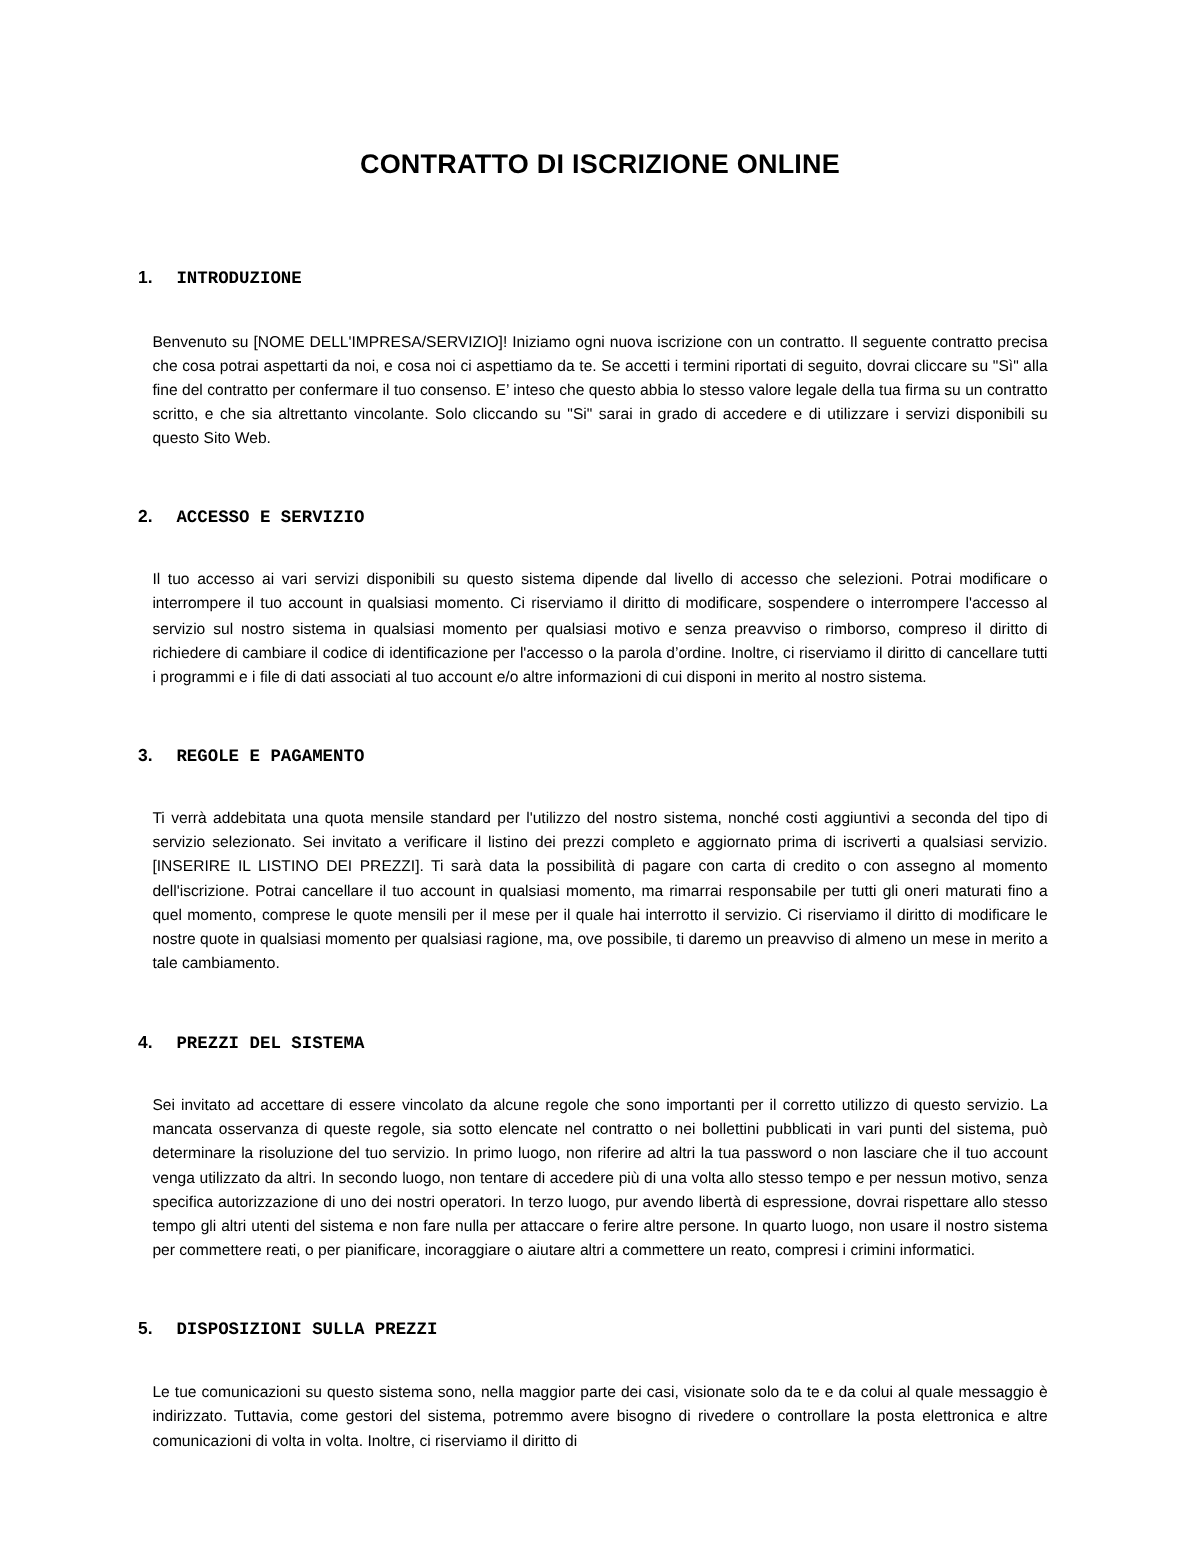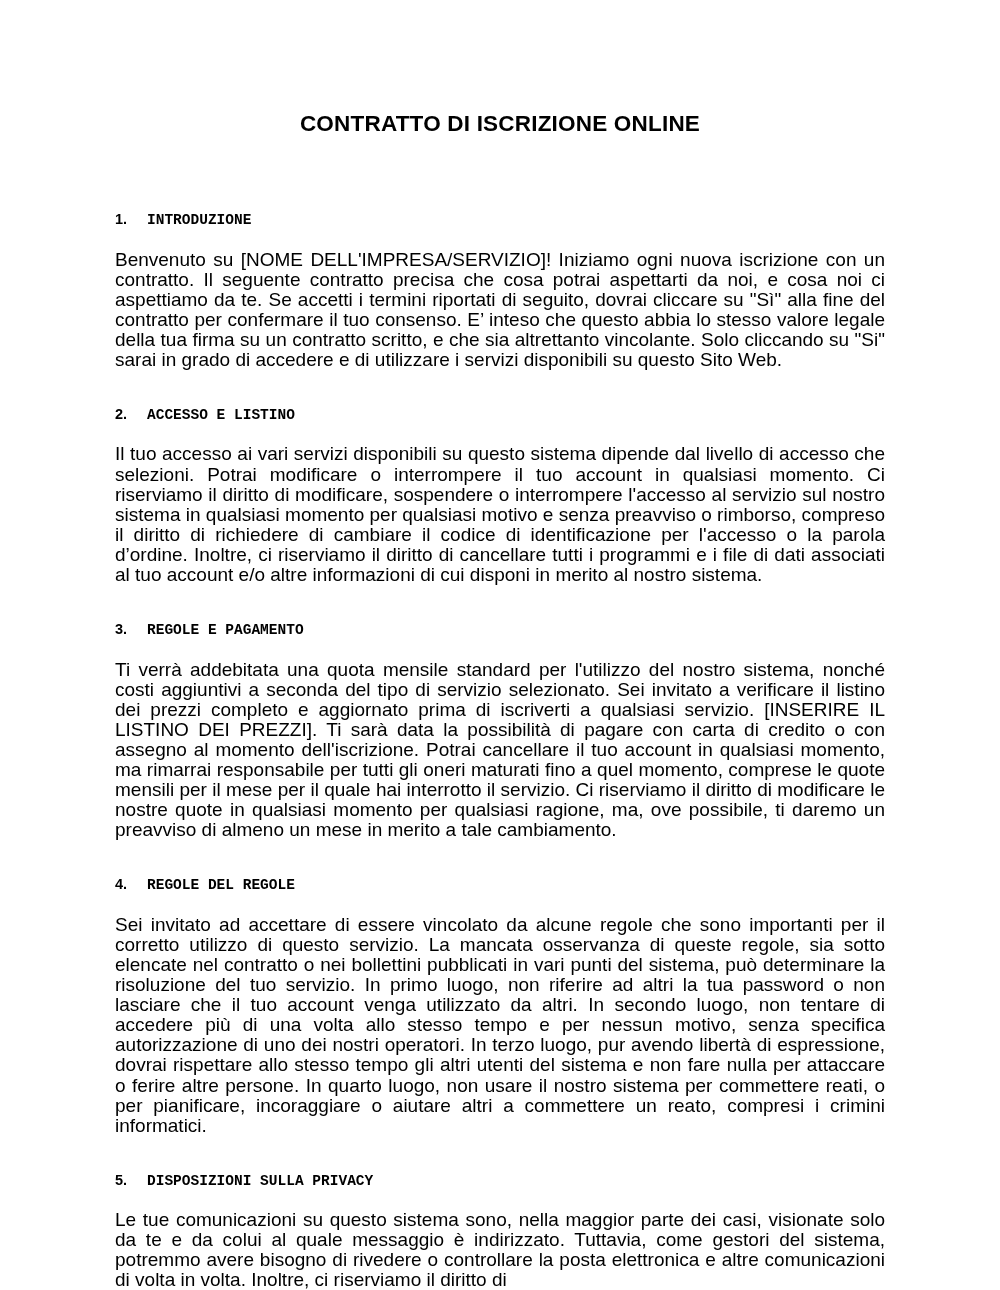--- a/index.html
+++ b/index.html
@@ -18,21 +18,21 @@
     box-sizing: border-box;
     overflow: hidden;
     font-family: "Liberation Sans", "DejaVu Sans", sans-serif;
     color: #000000;
     -webkit-font-smoothing: antialiased;
   }
 
   .content {
     position: absolute;
     left: 115px;
-    top: 0;
+    top: 13px;
     width: 770px;
   }
 
   .doc-title {
     font-size: 22.5px;
     font-weight: bold;
     text-align: center;
     letter-spacing: 0.2px;
     margin: 0;
     padding-top: 110px;
@@ -58,25 +58,25 @@
     width: 32px;
     flex: 0 0 32px;
   }
 
   .section-heading .htext {
     display: inline-block;
     font-family: Liberation Mono, monospace;
   }
 
   .body-text {
-    font-size: 19px;
+    font-size: 13px;
     line-height: 20.1px;
     text-align: justify;
     text-justify: inter-word;
-    margin: 0;
+    margin: 12px;
     hyphens: none;
   }
 
   
   .gap-title-to-s1 { height: 73px; }
   .gap-heading-to-body { height: 20px; }
   .gap-body-to-heading { height: 36px; }
 </style>
 </head>
 <body>
@@ -95,21 +95,21 @@
       </div>
       <div class="gap-heading-to-body"></div>
       <p class="body-text">Benvenuto su [NOME DELL'IMPRESA/SERVIZIO]! Iniziamo ogni nuova iscrizione con un contratto. Il seguente contratto precisa che cosa potrai aspettarti da noi, e cosa noi ci aspettiamo da te. Se accetti i termini riportati di seguito, dovrai cliccare su "Sì" alla fine del contratto per confermare il tuo consenso. E’ inteso che questo abbia lo stesso valore legale della tua firma su un contratto scritto, e che sia altrettanto vincolante. Solo cliccando su "Si" sarai in grado di accedere e di utilizzare i servizi disponibili su questo Sito Web.</p>
     </div>
 
     <div class="gap-body-to-heading"></div>
 
     <div class="section">
       <div class="section-heading">
         <span class="num">2.</span>
-        <span class="htext">ACCESSO E LISTINO</span>
+        <span class="htext">ACCESSO E SERVIZIO</span>
       </div>
       <div class="gap-heading-to-body"></div>
       <p class="body-text">Il tuo accesso ai vari servizi disponibili su questo sistema dipende dal livello di accesso che selezioni. Potrai modificare o interrompere il tuo account in qualsiasi momento. Ci riserviamo il diritto di modificare, sospendere o interrompere l'accesso al servizio sul nostro sistema in qualsiasi momento per qualsiasi motivo e senza preavviso o rimborso, compreso il diritto di richiedere di cambiare il codice di identificazione per l'accesso o la parola d’ordine. Inoltre, ci riserviamo il diritto di cancellare tutti i programmi e i file di dati associati al tuo account e/o altre informazioni di cui disponi in merito al nostro sistema.</p>
     </div>
 
     <div class="gap-body-to-heading"></div>
 
     <div class="section">
       <div class="section-heading">
         <span class="num">3.</span>
@@ -117,31 +117,31 @@
       </div>
       <div class="gap-heading-to-body"></div>
       <p class="body-text">Ti verrà addebitata una quota mensile standard per l'utilizzo del nostro sistema, nonché costi aggiuntivi a seconda del tipo di servizio selezionato. Sei invitato a verificare il listino dei prezzi completo e aggiornato prima di iscriverti a qualsiasi servizio. [INSERIRE IL LISTINO DEI PREZZI]. Ti sarà data la possibilità di pagare con carta di credito o con assegno al momento dell'iscrizione. Potrai cancellare il tuo account in qualsiasi momento, ma rimarrai responsabile per tutti gli oneri maturati fino a quel momento, comprese le quote mensili per il mese per il quale hai interrotto il servizio. Ci riserviamo il diritto di modificare le nostre quote in qualsiasi momento per qualsiasi ragione, ma, ove possibile, ti daremo un preavviso di almeno un mese in merito a tale cambiamento.</p>
     </div>
 
     <div class="gap-body-to-heading"></div>
 
     <div class="section">
       <div class="section-heading">
         <span class="num">4.</span>
-        <span class="htext">REGOLE DEL REGOLE</span>
+        <span class="htext">PREZZI DEL SISTEMA</span>
       </div>
       <div class="gap-heading-to-body"></div>
       <p class="body-text">Sei invitato ad accettare di essere vincolato da alcune regole che sono importanti per il corretto utilizzo di questo servizio. La mancata osservanza di queste regole, sia sotto elencate nel contratto o nei bollettini pubblicati in vari punti del sistema, può determinare la risoluzione del tuo servizio. In primo luogo, non riferire ad altri la tua password o non lasciare che il tuo account venga utilizzato da altri. In secondo luogo, non tentare di accedere più di una volta allo stesso tempo e per nessun motivo, senza specifica autorizzazione di uno dei nostri operatori. In terzo luogo, pur avendo libertà di espressione, dovrai rispettare allo stesso tempo gli altri utenti del sistema e non fare nulla per attaccare o ferire altre persone. In quarto luogo, non usare il nostro sistema per commettere reati, o per pianificare, incoraggiare o aiutare altri a commettere un reato, compresi i crimini informatici.</p>
     </div>
 
     <div class="gap-body-to-heading"></div>
 
     <div class="section">
       <div class="section-heading">
         <span class="num">5.</span>
-        <span class="htext">DISPOSIZIONI SULLA PRIVACY</span>
+        <span class="htext">DISPOSIZIONI SULLA PREZZI</span>
       </div>
       <div class="gap-heading-to-body"></div>
       <p class="body-text">Le tue comunicazioni su questo sistema sono, nella maggior parte dei casi, visionate solo da te e da colui al quale messaggio è indirizzato. Tuttavia, come gestori del sistema, potremmo avere bisogno di rivedere o controllare la posta elettronica e altre comunicazioni di volta in volta. Inoltre, ci riserviamo il diritto di</p>
     </div>
 
   </div>
 </div>
 
 </body></html>

